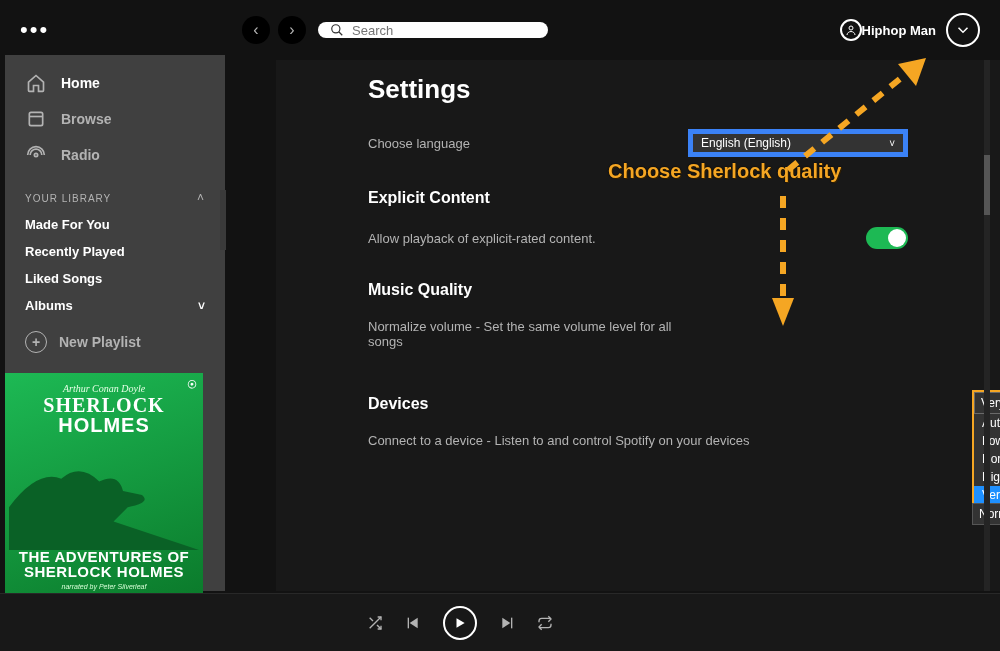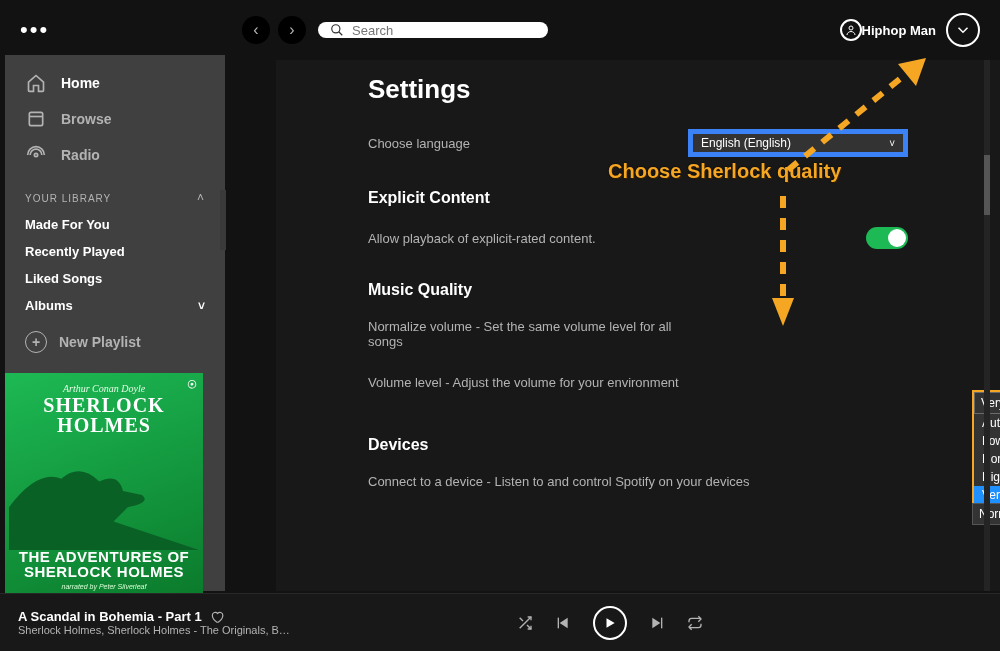--- a/index.html
+++ b/index.html
@@ -24,21 +24,21 @@
 .side-item { display:flex; align-items:center; gap:14px; padding:8px 20px; font-size:14px; font-weight:600; color:#b3b3b3; }
 .side-item .ico { width:22px; display:flex; justify-content:center; }
 .side-item.active { color:#fff; }
 .side-header { padding:18px 20px 6px; font-size:10px; letter-spacing:1px; color:#b3b3b3; display:flex; justify-content:space-between; align-items:center; }
 .lib-row { padding:6px 20px; font-size:13px; font-weight:600; color:#fff; display:flex; justify-content:space-between; align-items:center; }
 .plus-row { display:flex; align-items:center; gap:12px; padding:12px 20px; font-size:14px; color:#b3b3b3; font-weight:600; }
 .plus-circ { width:22px; height:22px; border:1px solid #b3b3b3; border-radius:50%; display:flex; align-items:center; justify-content:center; font-size:14px; }
 .cover { margin-top:8px; width:198px; height:225px; background:linear-gradient(160deg,#1db954,#0b7a2b); position:relative; overflow:hidden; }
 .cover .label-top{ position:absolute; top:10px; width:100%; text-align:center; font-style:italic; font-family:Georgia, serif; font-size:10px; color:#e6ffe6; }
 .cover .sherlock { position:absolute; top:22px; width:100%; text-align:center; font-family:"Times New Roman", serif; font-weight:700; letter-spacing:1px; color:#fff; font-size:20px; line-height:1; }
-.cover .holmes { position:absolute; top:42px; width:100%; text-align:center; font-family:Liberation Serif, serif; font-weight:700; letter-spacing:1px; color:#fff; font-size:20px; line-height:1; }
+.cover .holmes { position:absolute; top:42px; width:100%; text-align:center; font-family:Liberation Sans, sans-serif; font-weight:700; letter-spacing:1px; color:#fff; font-size:20px; line-height:1; }
 .cover .silhouette { position:absolute; left:0; bottom:48px; width:100%; height:95px; }
 .cover .title2 { position:absolute; bottom:18px; width:100%; text-align:center; color:#fff; font-weight:700; font-size:15px; letter-spacing:0.5px; line-height:1.05; }
 .cover .narr { position:absolute; bottom:8px; width:100%; text-align:center; color:#d7ffd7; font-size:7px; font-style:italic; }
 .cover .wifi { position:absolute; top:6px; right:6px; color:#fff; font-size:10px; }
 
 
 .main { position:absolute; left:230px; right:0; top:60px; bottom:60px; background:#181818; overflow:hidden;margin-left:46px; }
 .page-title { color:#fff; font-size:26px; font-weight:800; padding:14px 0 18px 92px; }
 .section { padding:0 92px; }
 .section-h { color:#fff; font-size:16px; font-weight:700; margin:26px 0 14px; }
@@ -207,24 +207,20 @@
         <div class="toggle">
             <div class="knob"></div>
           </div>
       </div>
 
       <div class="section-h">Music Quality</div>
       <div class="row" style="margin-top:14px">
         <span class="lbl">Normalize volume - Set the same volume level for all songs</span>
         <span style="width:220px"></span>
       </div>
-      <div class="row" style="margin-top:14px">
-        <span class="lbl">Volume level - Adjust the volume for your environment</span>
-        <span style="width:220px"></span>
-      </div>
 
       <div class="section-h" style="margin-top:40px">Devices</div>
       <div class="row">
         <span class="lbl">Connect to a device - Listen to and control Spotify on your devices</span>
       </div>
     </div>
 
     <div class="quality-wrap">
       <div class="quality-sel">
         <span>Very High</span>
@@ -241,29 +237,20 @@
     <div class="under-row">
       <span>Normal</span>
     </div>
 
   </div>
 
   <div class="scrollhint2"></div>
   <div class="sbthumb"></div>
 
   <div class="player">
-    <div class="pl-left">
-      <div class="pl-title">
-        <span>A Scandal in Bohemia - Part 1</span>
-        <svg width="14" height="14" viewBox="0 0 24 24" fill="none" stroke="#b3b3b3" stroke-width="2">
-            <path d="M12 21s-8-5-8-12a5 5 0 0 1 9-3 5 5 0 0 1 9 3c0 7-8 12-8 12z"></path>
-          </svg>
-      </div>
-      <div class="pl-sub">Sherlock Holmes, Sherlock Holmes - The Originals, B…</div>
-    </div>
     <div class="pl-ctrls">
       <div class="ctrl-row">
         <svg width="16" height="16" viewBox="0 0 24 24" fill="none" stroke="#b3b3b3" stroke-width="2">
             <path d="M16 3h5v5"></path>
             <path d="M4 20L21 3"></path>
             <path d="M21 16v5h-5"></path>
             <path d="M15 15l6 6"></path>
             <path d="M4 4l5 5"></path>
           </svg>
         <svg width="16" height="16" viewBox="0 0 24 24" fill="#b3b3b3">

